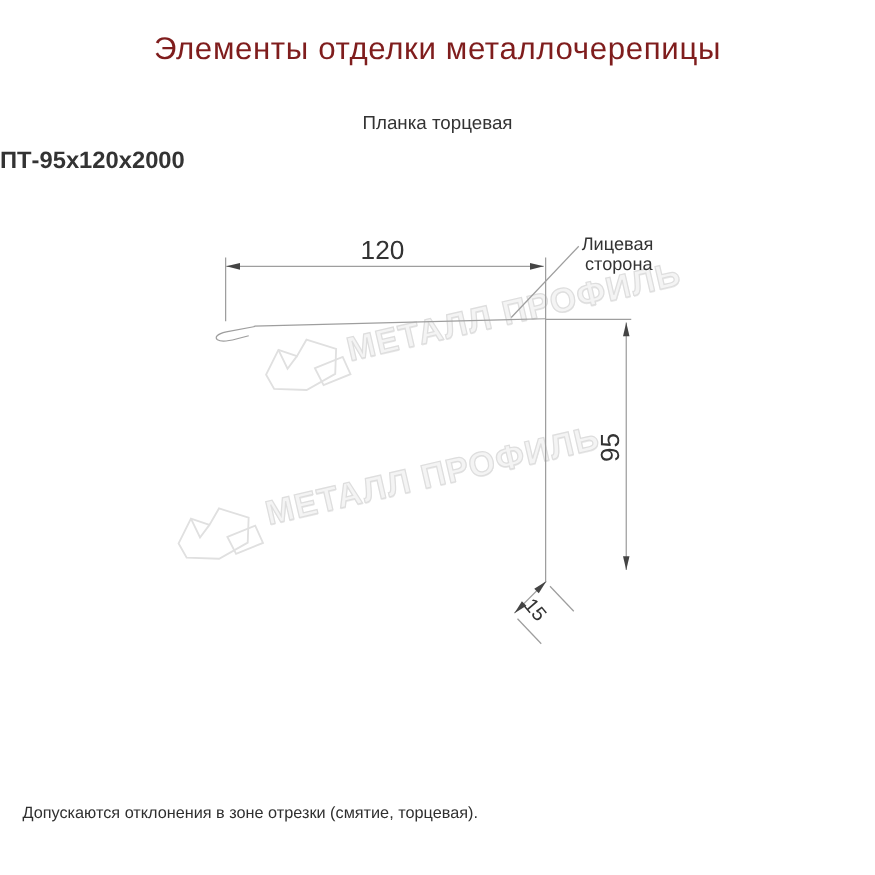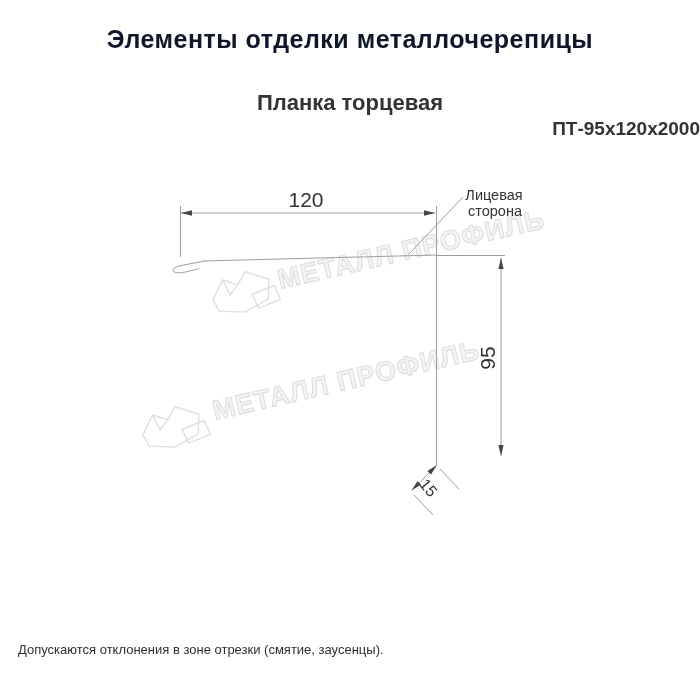--- a/index.html
+++ b/index.html
@@ -2,28 +2,28 @@
 <html><head>
 <meta charset="utf-8">
 <style>
   html,body{margin:0;padding:0;background:#fff;}
   .page{
     position:relative;width:700px;height:700px;background:#ffffff;
     font-family:"Liberation Sans",sans-serif;overflow:hidden;
   }
   .page-title{
     position:absolute;top:25px;left:0;width:700px;text-align:center;
-    font-size:25px;font-weight:700;color:#0f172a;letter-spacing:.5px;
+    font-size:25px;font-weight:400;color:#7f1d1d;letter-spacing:.5px;
   }
   .product-name{
     position:absolute;top:90px;left:0;width:700px;text-align:center;
-    font-size:22px;font-weight:700;color:#333333;
+    font-size:15px;font-weight:400;color:#333333;
   }
   .product-code{
-    position:absolute;top:118px;left:0;width:700px;text-align:right;
+    position:absolute;top:118px;left:0;width:700px;text-align:left;
     font-size:19px;font-weight:700;color:#333333;
   }
   .watermark{position:absolute;pointer-events:none;}
   .wm-text{
     position:absolute;white-space:nowrap;
     font-size:27px;font-weight:700;letter-spacing:1px;
     color:#f4f4f4;-webkit-text-stroke:1px #dedede;
     text-shadow:0 1px 0 #e9e9e9;
     transform-origin:left center;transform:rotate(-13deg);
   }
@@ -108,16 +108,16 @@
 
     <text class="dim-text" x="488" y="365" text-anchor="middle" transform="rotate(-90 488 358)">95</text>
 
     <text class="dim-text-small" x="428" y="493" text-anchor="middle" transform="rotate(50 428 488)">15</text>
 
     <text class="note-text" x="494" y="200" text-anchor="middle">Лицевая</text>
     <text class="note-text" x="495" y="216" text-anchor="middle">сторона</text>
   </svg>
 
   <div class="footer">
-    <div>Допускаются отклонения в зоне отрезки (смятие, заусенцы).</div>
+    <div>Допускаются отклонения в зоне отрезки (смятие, торцевая).</div>
   </div>
 
 </div>
 
 </body></html>

